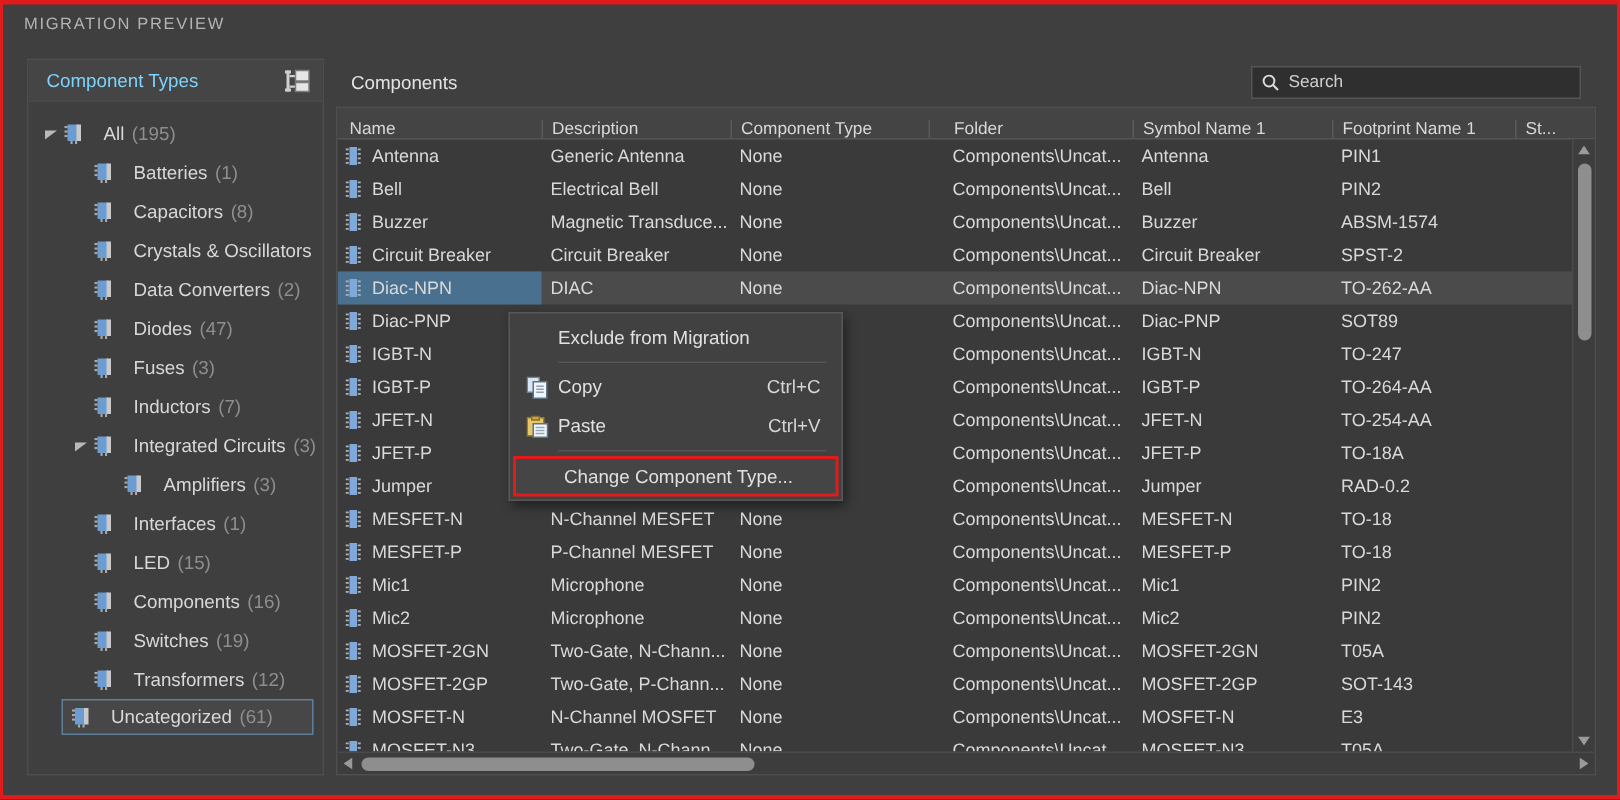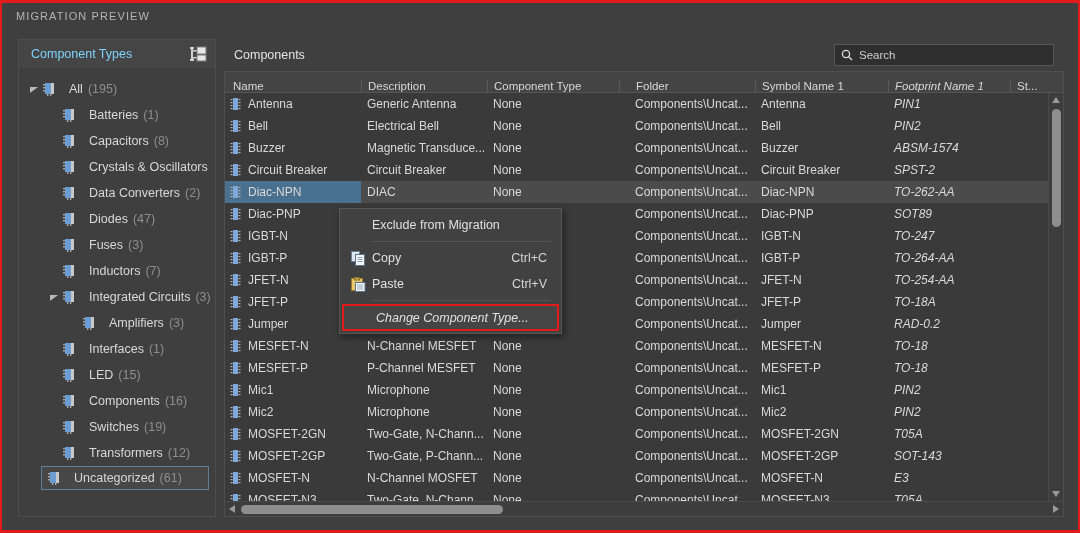--- a/index.html
+++ b/index.html
@@ -149,21 +149,21 @@
   }
   .td.name-cell { padding-left: 4px; gap: 6px; }
   .row-ico { width: 13px; height: 14px; flex: 0 0 13px; display: block; }
 
   
   .c-name { width: 136px; flex: 0 0 136px; }
   .c-desc { width: 126px; flex: 0 0 126px; }
   .c-type { width: 132px; flex: 0 0 132px; }
   .c-fold { width: 136px; flex: 0 0 136px; padding-left: 16px; }
   .c-sym  { width: 133px; flex: 0 0 133px; }
-  .c-fp   { width: 122px; flex: 0 0 122px; font-style: italic; }
+  .c-fp   { width: 122px; flex: 0 0 122px; }
   .c-st   { width: 55px;  flex: 0 0 55px;  }
 
   
   .vscroll {
     position: absolute; right: 0; top: 21px;
     width: 15px; height: calc(100% - 21px - 15px);
     background: #3d3d3d;
     border-left: 1px solid #4a4a4a;
   }
   .vscroll .arr { height: 14px; display:flex; align-items:center; justify-content:center; }
@@ -212,21 +212,20 @@
   }
   .ctx-item .ico-slot svg { display:block; }
   .ctx-item .ctx-label { flex: 1; }
   .ctx-item .ctx-shortcut { color: #d5d5d5; padding-right: 14px; font-size: 12.5px; }
   .ctx-sep { height: 1px; background: #555; margin: 3px 10px 3px 32px; }
   .ctx-item.highlighted {
     border: 2px solid #e01b1b;
     background: #454545;
     height: 27px;
     margin: 2px 2px 0 2px;
-    font-style: italic;
   }
 </style>
 </head>
 <body>
 
 <div id="app">
 
   <div class="title-bar">
     <span class="title">MIGRATION PREVIEW</span>
   </div>

